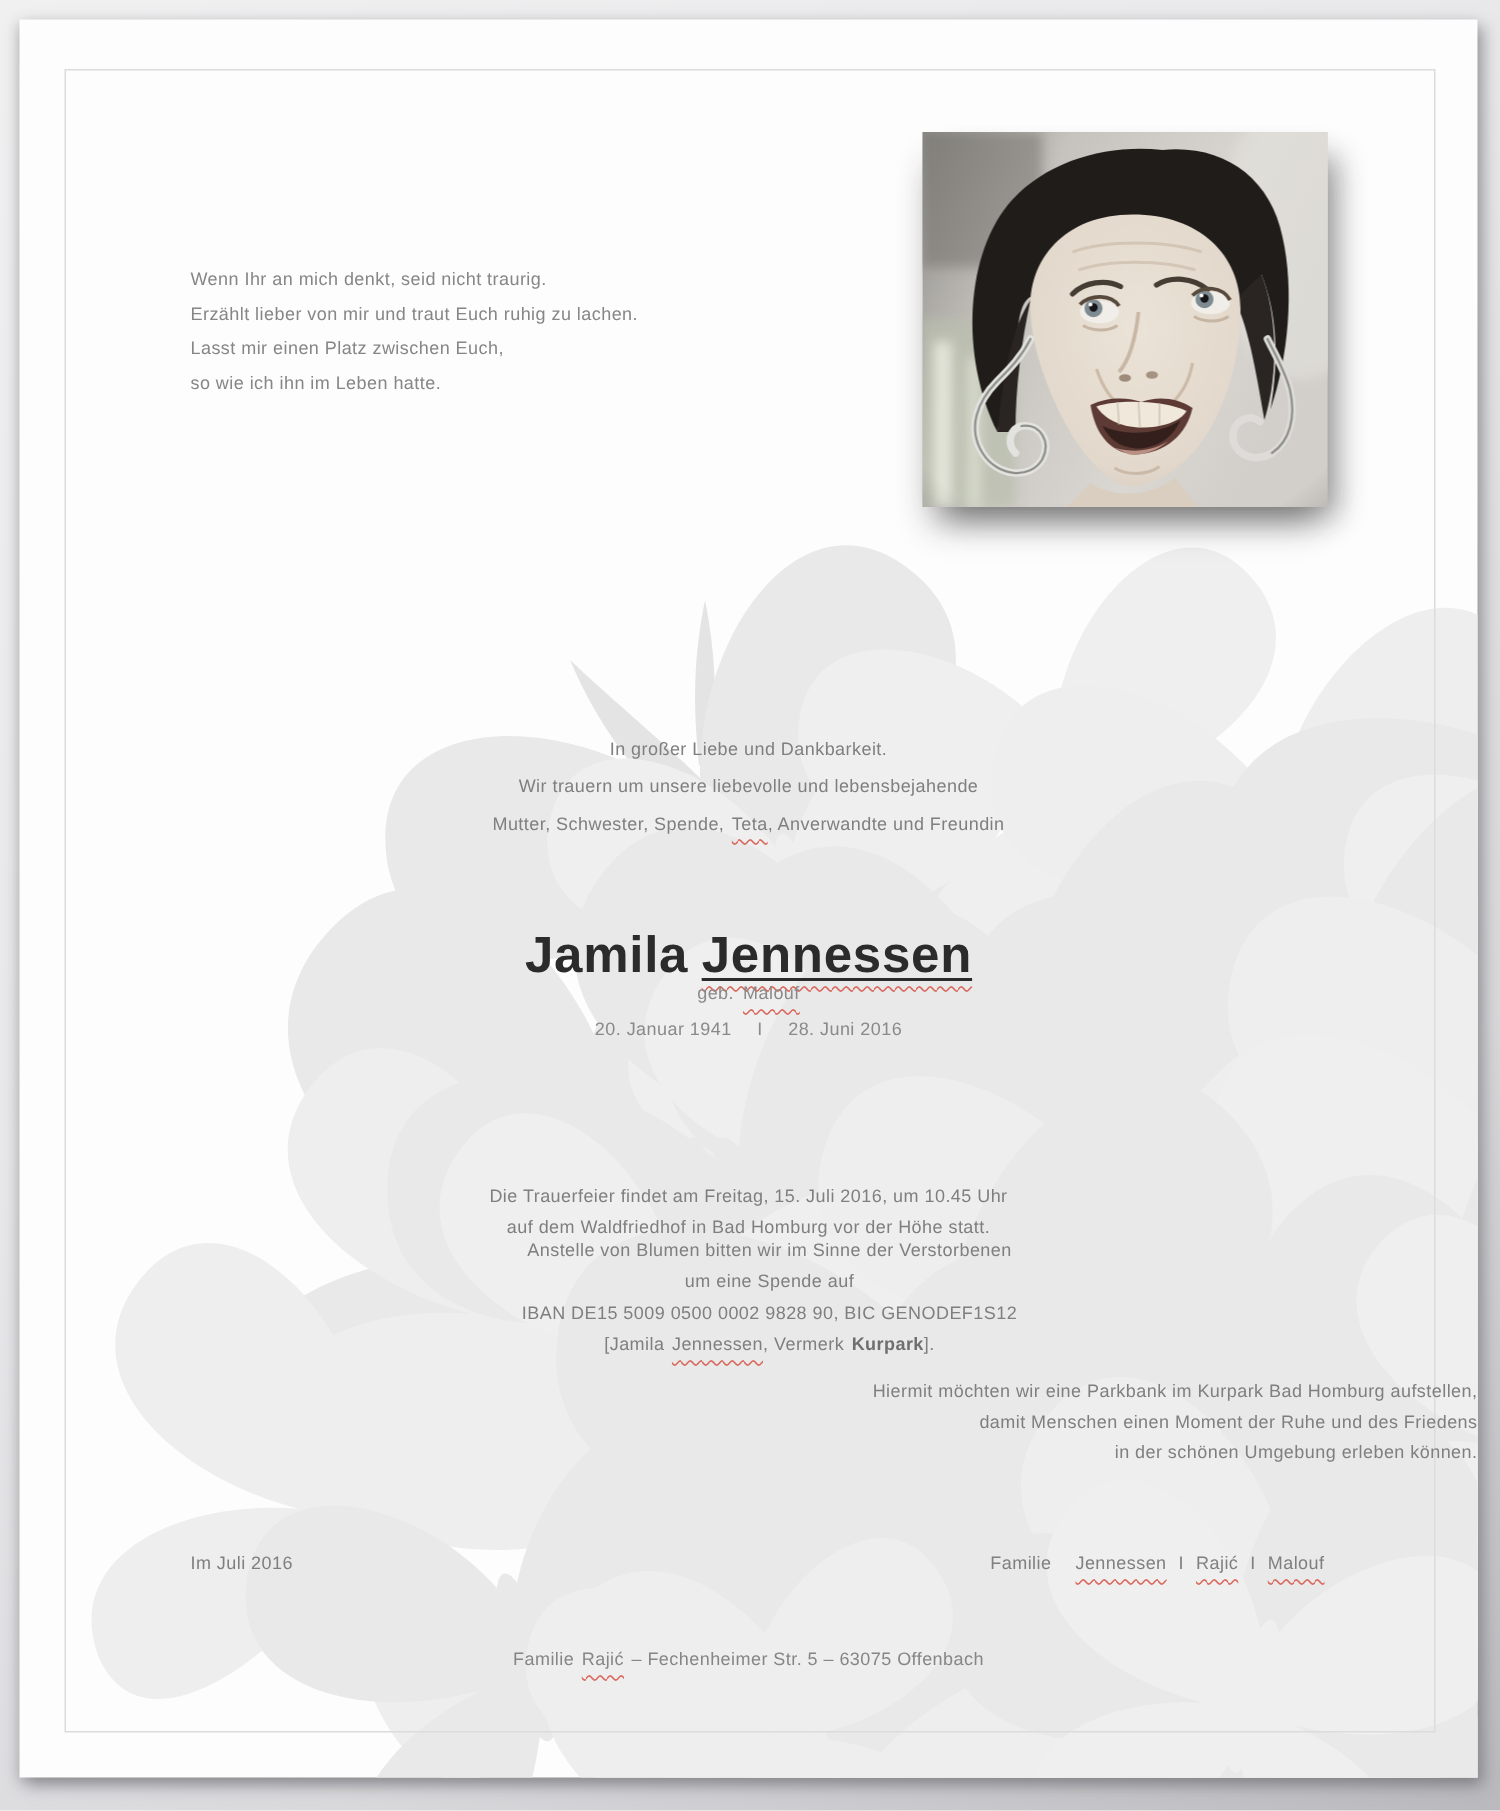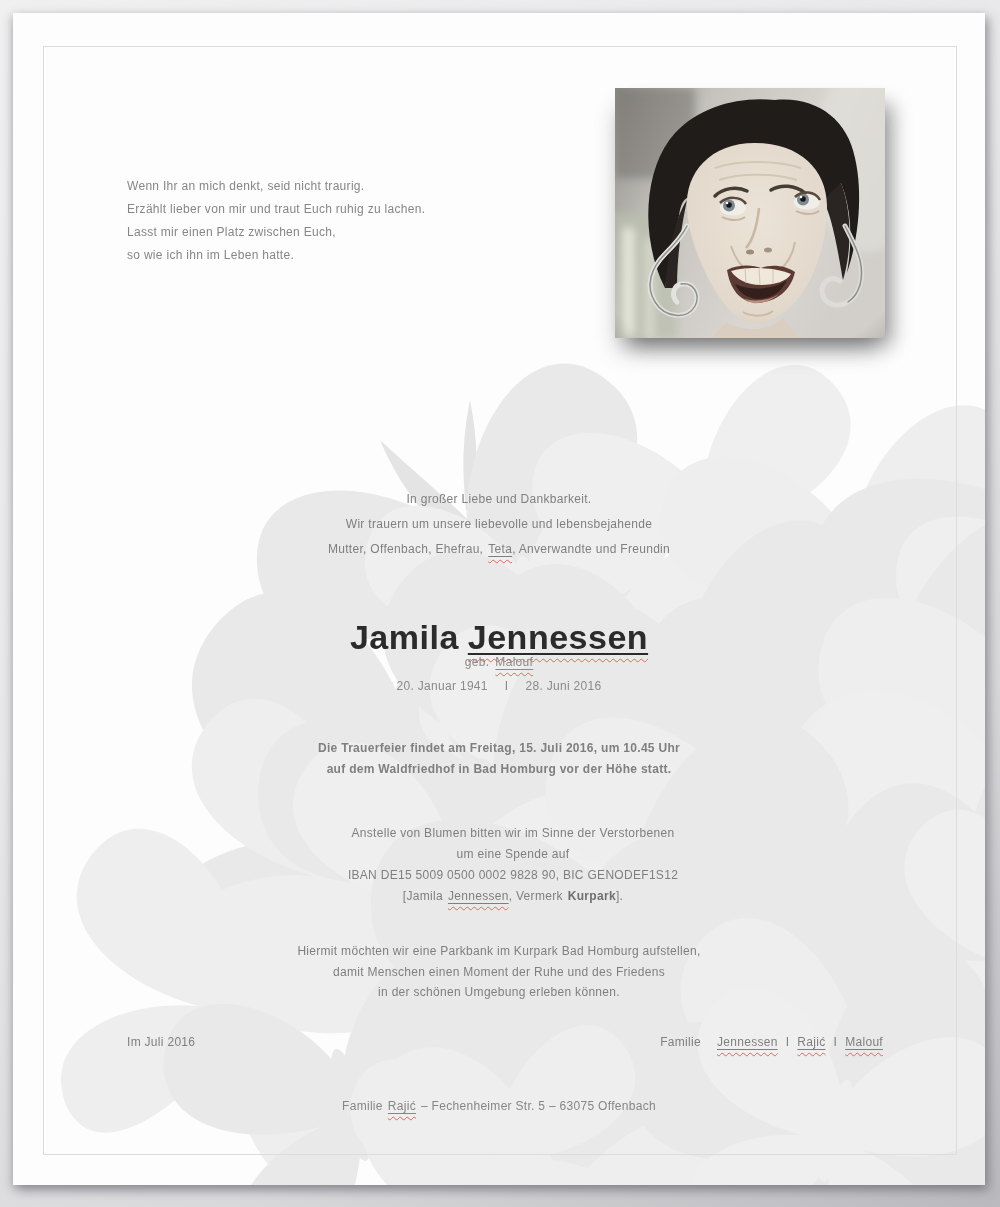--- a/index.html
+++ b/index.html
@@ -29,38 +29,38 @@
   .deceased-name { top:605px; font-size:34px; font-weight:bold; color:#2b2b2b; letter-spacing:.5px; }
   .deceased-name .first { margin-right:9px; }
   .deceased-name .nm { text-decoration:underline; text-decoration-thickness:2px; text-underline-offset:4px; }
   .deceased-name .sq { text-underline-offset:9px; }
 
   .geb-line { top:642px; color:#8a8a8a; }
   .geb-line .geb-label { margin-right:6px; }
   .dates-line { top:666px; color:#8a8a8a; }
   .dates-line .dsep { margin:0 17px; }
 
-  .service  { top:725px; line-height:20.5px;font-weight:bold; }
+  .service  { top:774px; line-height:20.5px; }
   .donation { top:810px; line-height:21px;padding-left:28px; }
   .donation .pre  { margin-right:5px; }
   .donation .mid  { margin-right:5px; }
   .donation .bold { font-weight:bold; color:#6f6f6f; }
-  .parkbank { top:928px; line-height:20.5px; }
+  .parkbank { top:904px; line-height:20.5px;text-align:right; }
 
   .closing-date { left:114px; top:1022px; }
   .family-line  { right:102px; top:1022px; text-align:right; }
   .family-line .family-label { margin-right:16px; }
   .family-line .fsep { margin:0 8px; }
 
   .footer { top:1086px; color:#868686; }
   .footer .pre  { margin-right:5px; }
   .footer .post { margin-left:5px; }
 
   
-  .nm { text-decoration:underline; text-decoration-color:currentColor;
+  .nm { text-decoration-color:currentColor;
         text-decoration-thickness:1px; text-underline-offset:3px; }
   .sq { text-decoration-line:underline; text-decoration-style:wavy;
         text-decoration-color:#da6a5e; text-decoration-thickness:1px;
         text-underline-offset:6px; }
 
   .photo {
     position:absolute; left:602px; top:75px; width:270px; height:250px; z-index:3;
     box-shadow:0 16px 22px -6px rgba(30,30,30,.45), 13px 11px 18px -5px rgba(30,30,30,.32);
     background:#cfccc6;
   }
@@ -235,21 +235,21 @@
     <div>Wenn Ihr an mich denkt, seid nicht traurig.</div>
     <div>Erzählt lieber von mir und traut Euch ruhig zu lachen.</div>
     <div>Lasst mir einen Platz zwischen Euch,</div>
     <div>so wie ich ihn im Leben hatte.</div>
   </div>
 
   <div class="txt center intro">
     <div>In großer Liebe und Dankbarkeit.</div>
     <div>Wir trauern um unsere liebevolle und lebensbejahende</div>
     <div>
-      <span style="margin-right:5px">Mutter, Offenbach, Ehefrau,</span><span class="nm"><span class="sq">Teta</span></span><span>, Anverwandte und Freundin</span>
+      <span style="margin-right:5px">Mutter, Schwester, Spende,</span><span class="nm"><span class="sq">Teta</span></span><span>, Anverwandte und Freundin</span>
     </div>
   </div>
 
   <div class="txt center deceased-name">
     <span class="first">Jamila</span><span class="nm"><span class="sq">Jennessen</span></span>
   </div>
   <div class="txt center geb-line">
     <span class="geb-label">geb.</span><span class="nm"><span class="sq">Malouf</span></span>
   </div>
   <div class="txt center dates-line">

